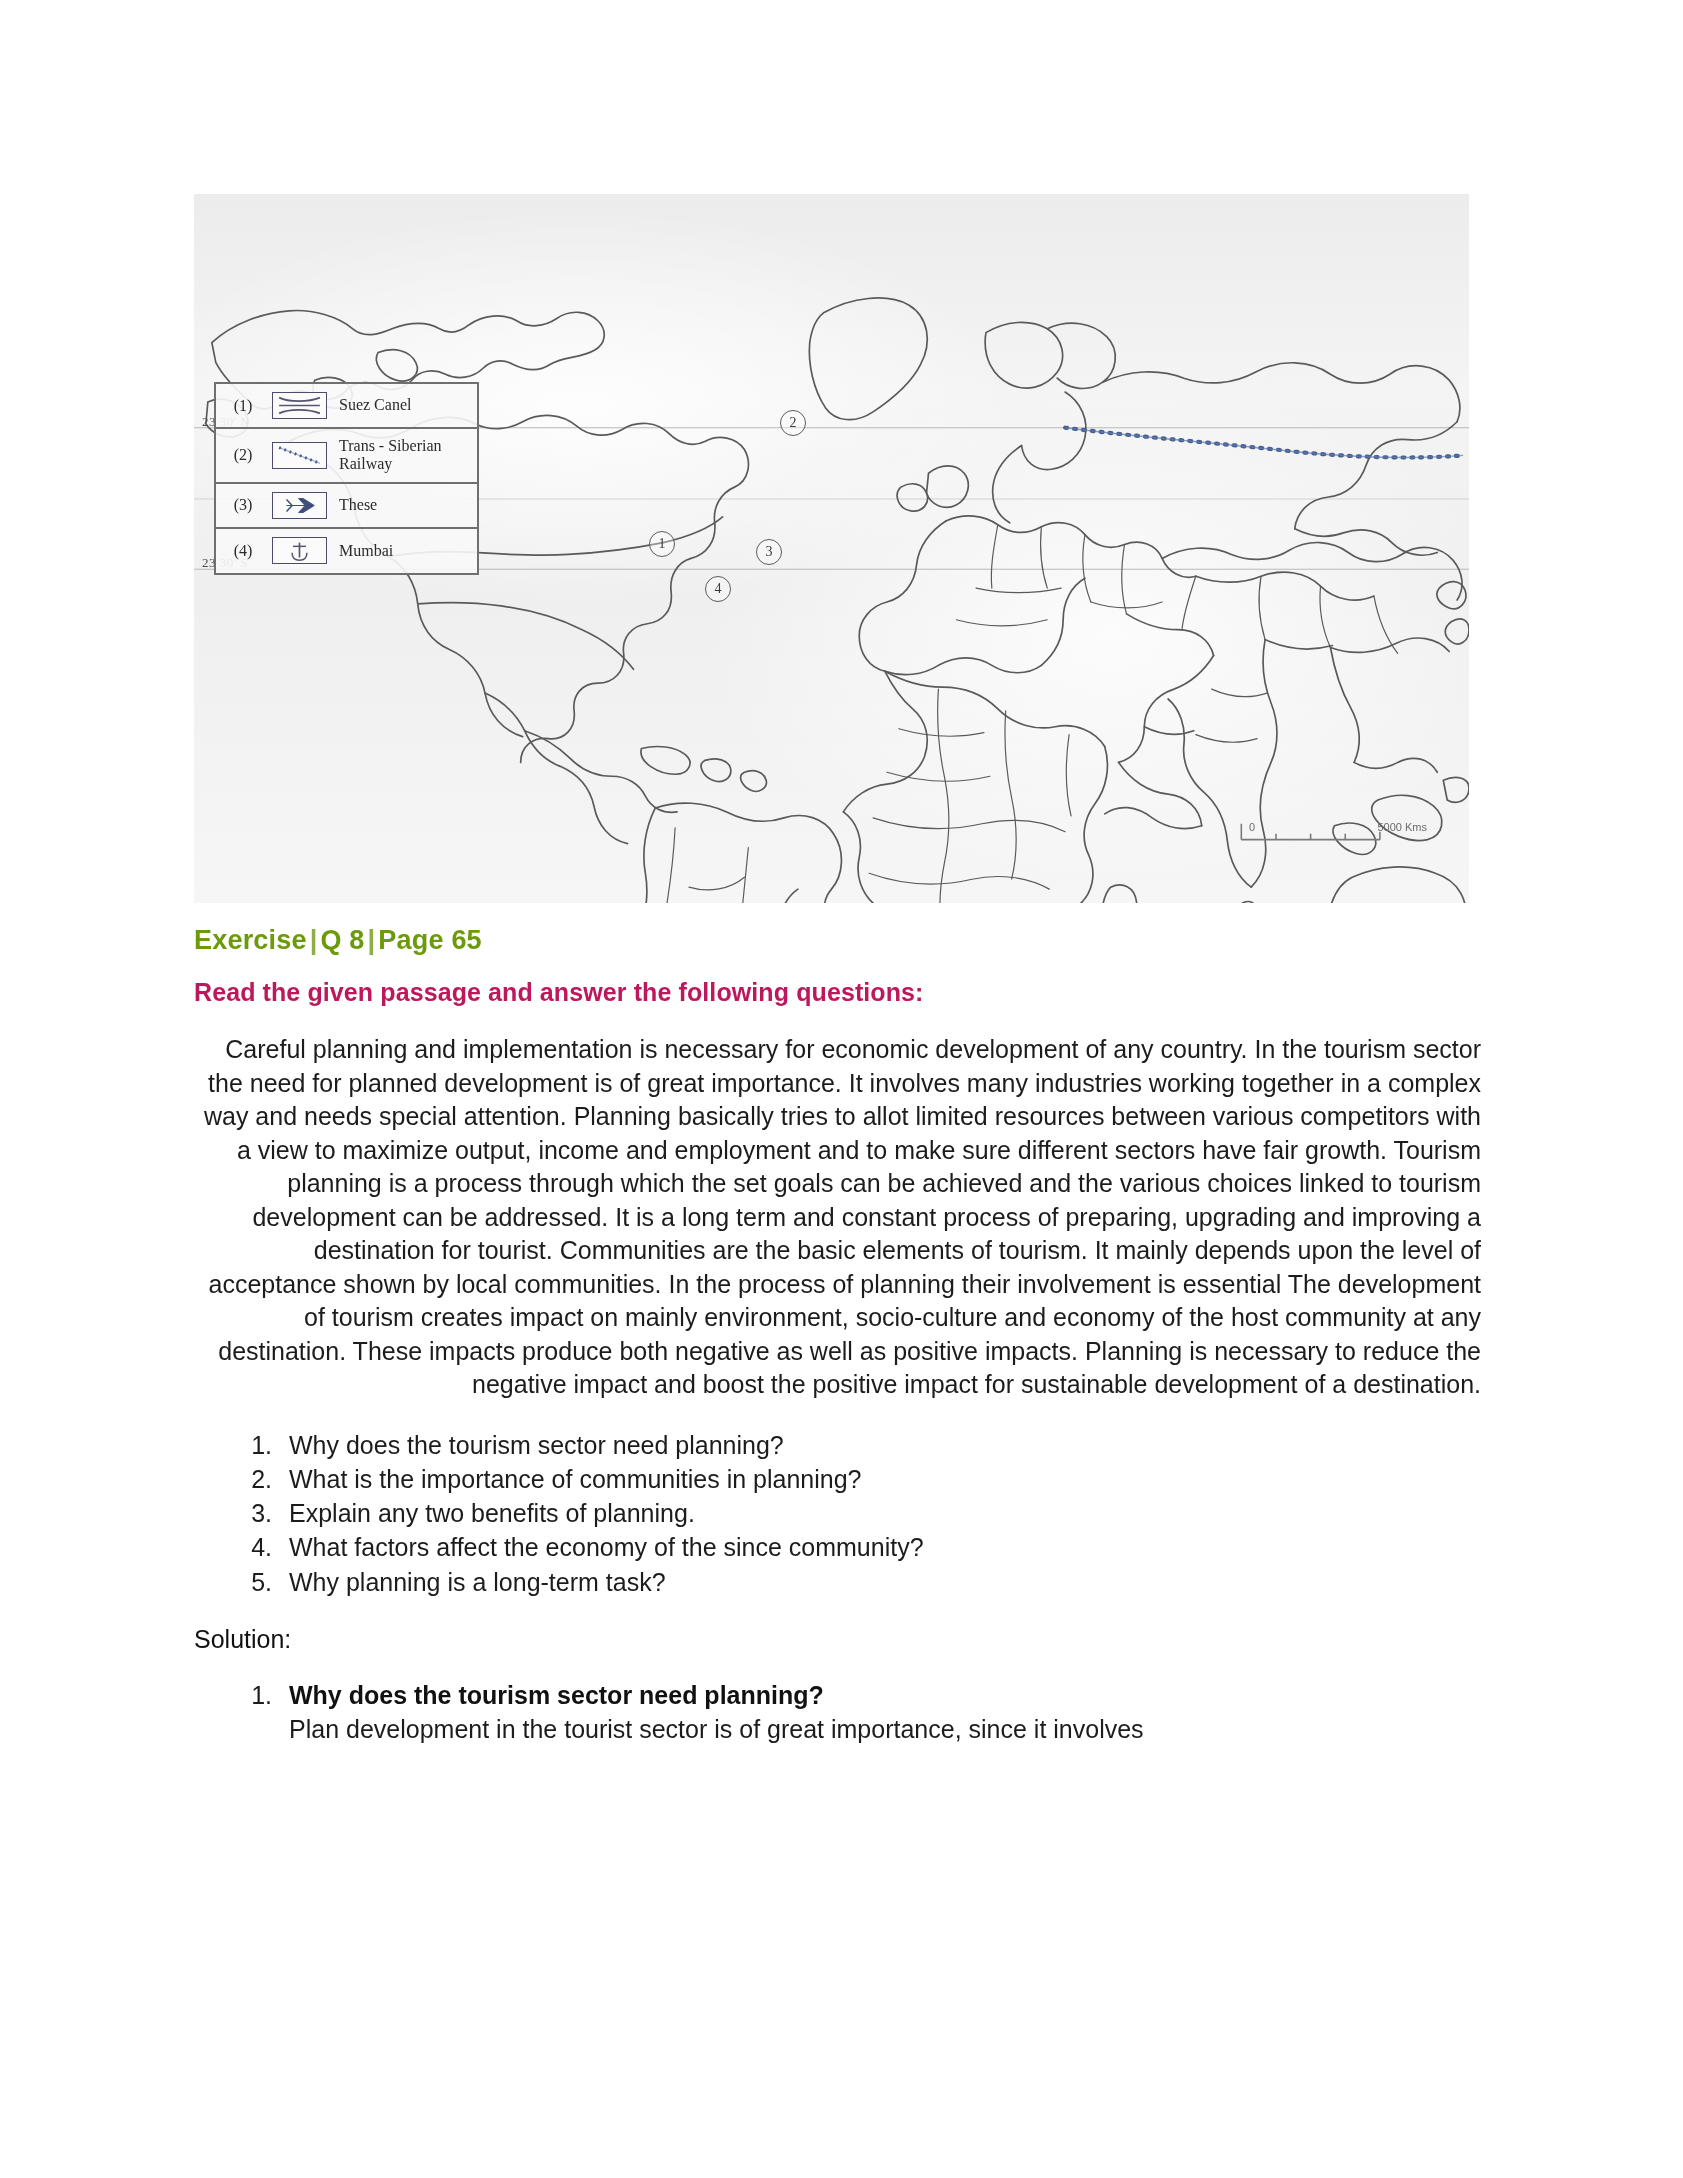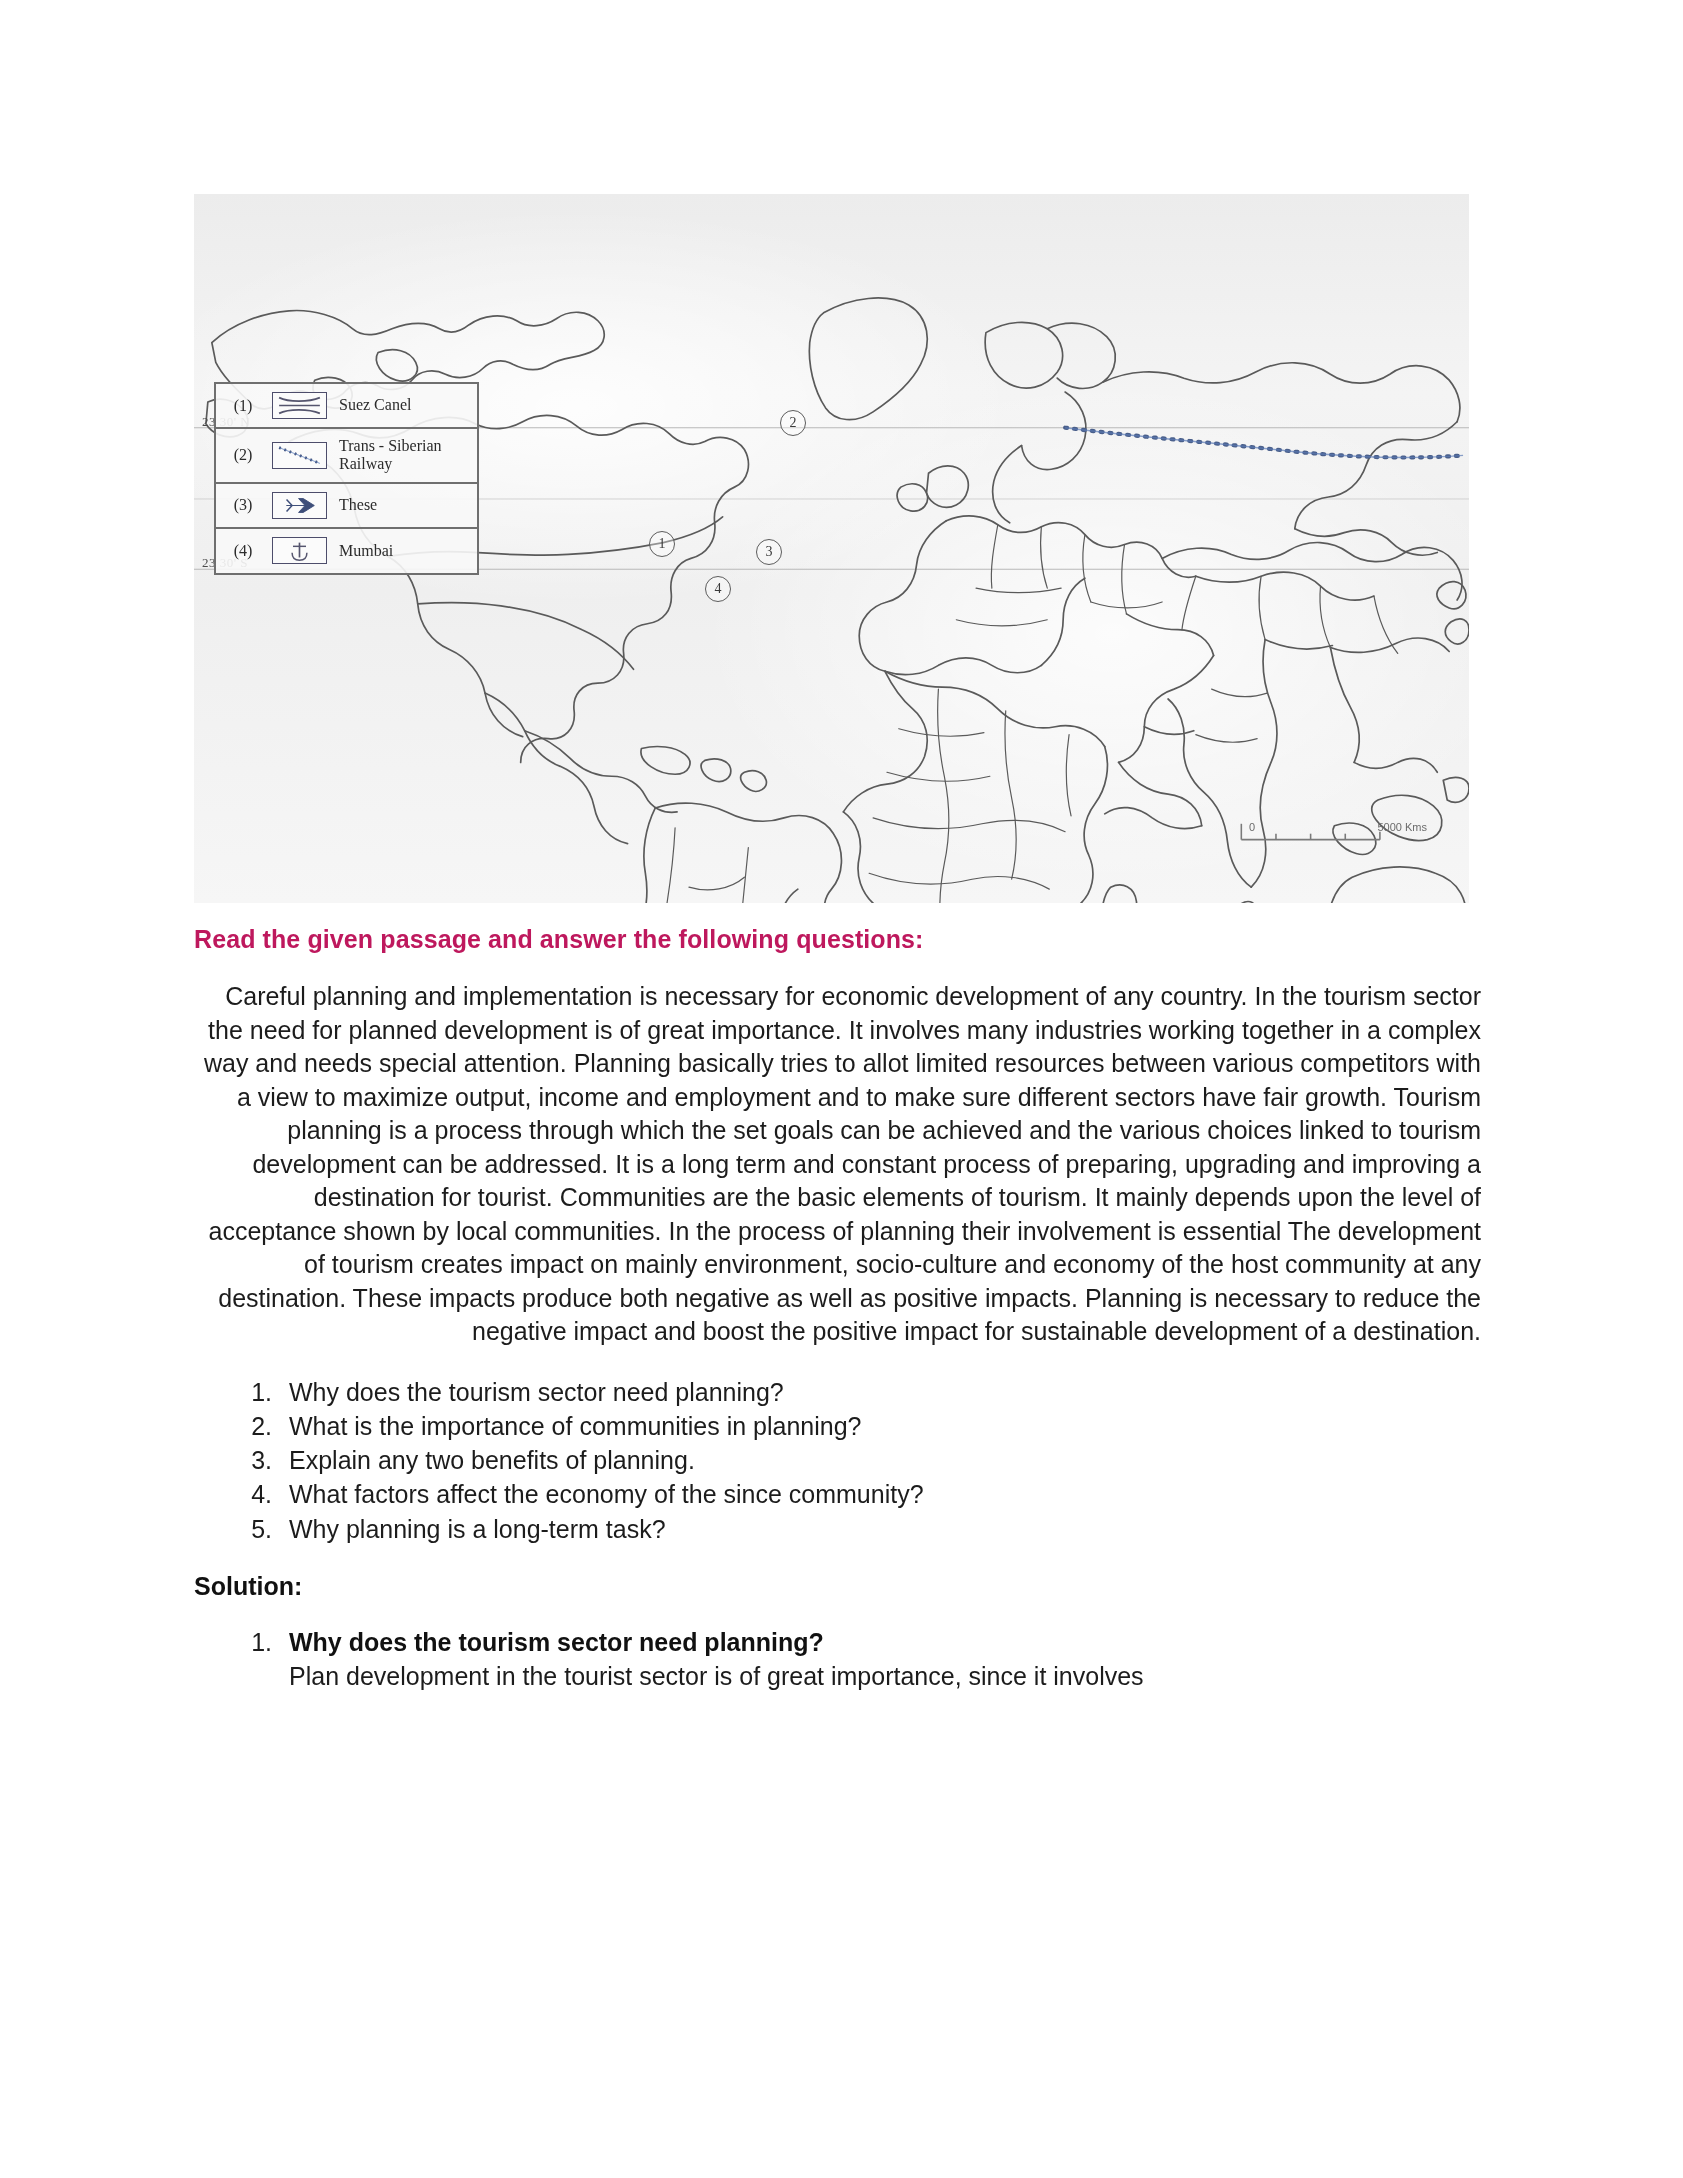--- a/index.html
+++ b/index.html
@@ -167,21 +167,21 @@
     padding-left: 85px;
     font-size: 25px;
     line-height: 1.37;
     color: #1c1c1c;
   }
   ol.qlist li { padding-left: 10px; margin: 0; }
 
   .solution-label {
     margin: 26px 0 0 0;
     font-size: 25px;
-    font-weight: bold;
+    font-weight: normal;
     color: #111111;
   }
 
   ol.slist {
     margin: 24px 0 0 0;
     padding-left: 85px;
     font-size: 25px;
     line-height: 1.37;
     color: #1c1c1c;
   }
@@ -439,20 +439,23 @@
           <span class="legend-text">Mumbai</span>
         </div>
       </div>
 
       <div class="scalebar">
         <span class="sb-zero">0</span>
         <span class="sb-max">5000 Kms</span>
       </div>
     </div>
 
+    <div class="ex-heading">
+      <span>Exercise</span><span class="sep">|</span><span>Q 8</span><span class="sep">|</span><span>Page 65</span>
+    </div>
 
     <div class="prompt">Read the given passage and answer the following questions:</div>
 
     <p class="passage">Careful planning and implementation is necessary for economic development of any country. In the tourism sector the need for planned development is of great importance. It involves many industries working together in a complex way and needs special attention. Planning basically tries to allot limited resources between various competitors with a view to maximize output, income and employment and to make sure different sectors have fair growth. Tourism planning is a process through which the set goals can be achieved and the various choices linked to tourism development can be addressed. It is a long term and constant process of preparing, upgrading and improving a destination for tourist. Communities are the basic elements of tourism. It mainly depends upon the level of acceptance shown by local communities. In the process of planning their involvement is essential The development of tourism creates impact on mainly environment, socio-culture and economy of the host community at any destination. These impacts produce both negative as well as positive impacts. Planning is necessary to reduce the negative impact and boost the positive impact for sustainable development of a destination.</p>
 
     <ol class="qlist">
       <li>Why does the tourism sector need planning?</li>
       <li>What is the importance of communities in planning?</li>
       <li>Explain any two benefits of planning.</li>
       <li>What factors affect the economy of the since community?</li>

